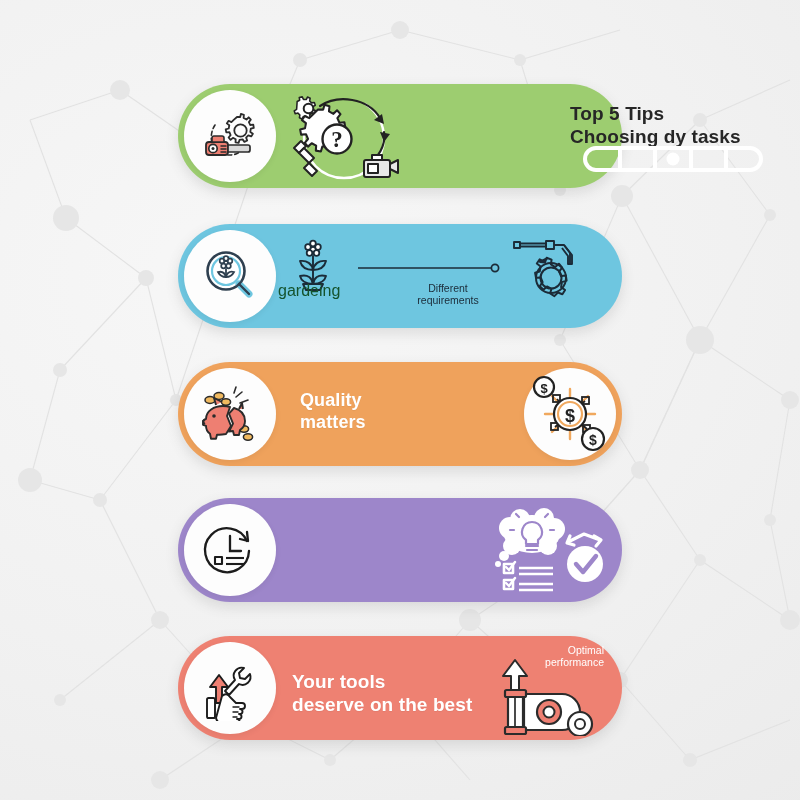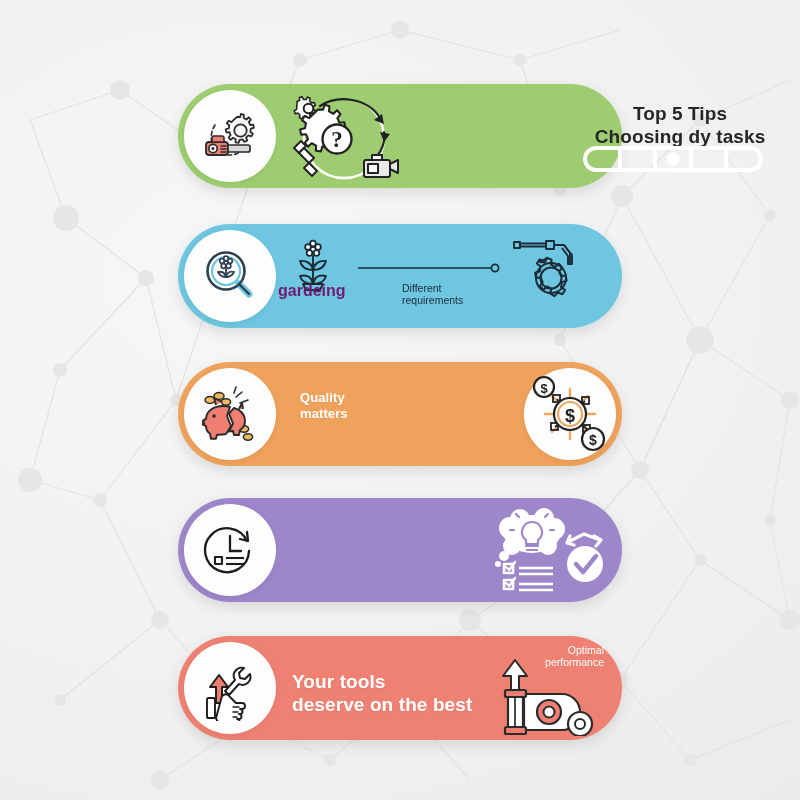--- a/index.html
+++ b/index.html
@@ -72,29 +72,29 @@
     font-weight: bold;
     line-height: 1.22;
     letter-spacing: 0.1px;
     white-space: pre-line;
     text-shadow: 0 1px 1px rgba(0,0,0,0.05);
   }
   .row-0 .row-title {
     left: 392px;
     top: 18px;
     width: 220px;
-    text-align: center;
+    text-align: left;
     color: #262626;
     font-size: 19px;
     text-shadow: none;
   }
   .row-2 .row-title {
     left: 122px;
     top: 28px;
-    font-size: 13px;
+    font-size: 18px;
   }
   .row-3 .row-title {
     left: 114px;
     top: 27px;
     font-size: 19px;
   }
   .row-4 .row-title {
     left: 114px;
     top: 34px;
     font-size: 19px;
@@ -132,35 +132,36 @@
   .art {
     position: absolute;
   }
   .art svg { display: block; }
 
   .connector-label {
     position: absolute;
     color: #1b2b38;
     font-size: 10.5px;
     line-height: 1.18;
+    text-align: center;
     white-space: pre-line;
   }
   .optimal-label {
     position: absolute;
     color: #ffffff;
     font-size: 10.5px;
     line-height: 1.15;
     text-align: right;
     white-space: pre-line;
   }
   .caption-under {
     position: absolute;
-    color: #701a75;
+    color: #14532d;
     font-size: 16px;
-    font-weight: bold;
+    font-weight: normal;
   }
 </style>
 </head>
 <body>
 
 <div id="stage">
 
   <svg id="bg-network" viewBox="0 0 800 800" xmlns="http://www.w3.org/2000/svg">
     <g stroke="#e2e2e2" stroke-width="1.1" fill="none">
       <path d="M622 196 L700 120"></path>

